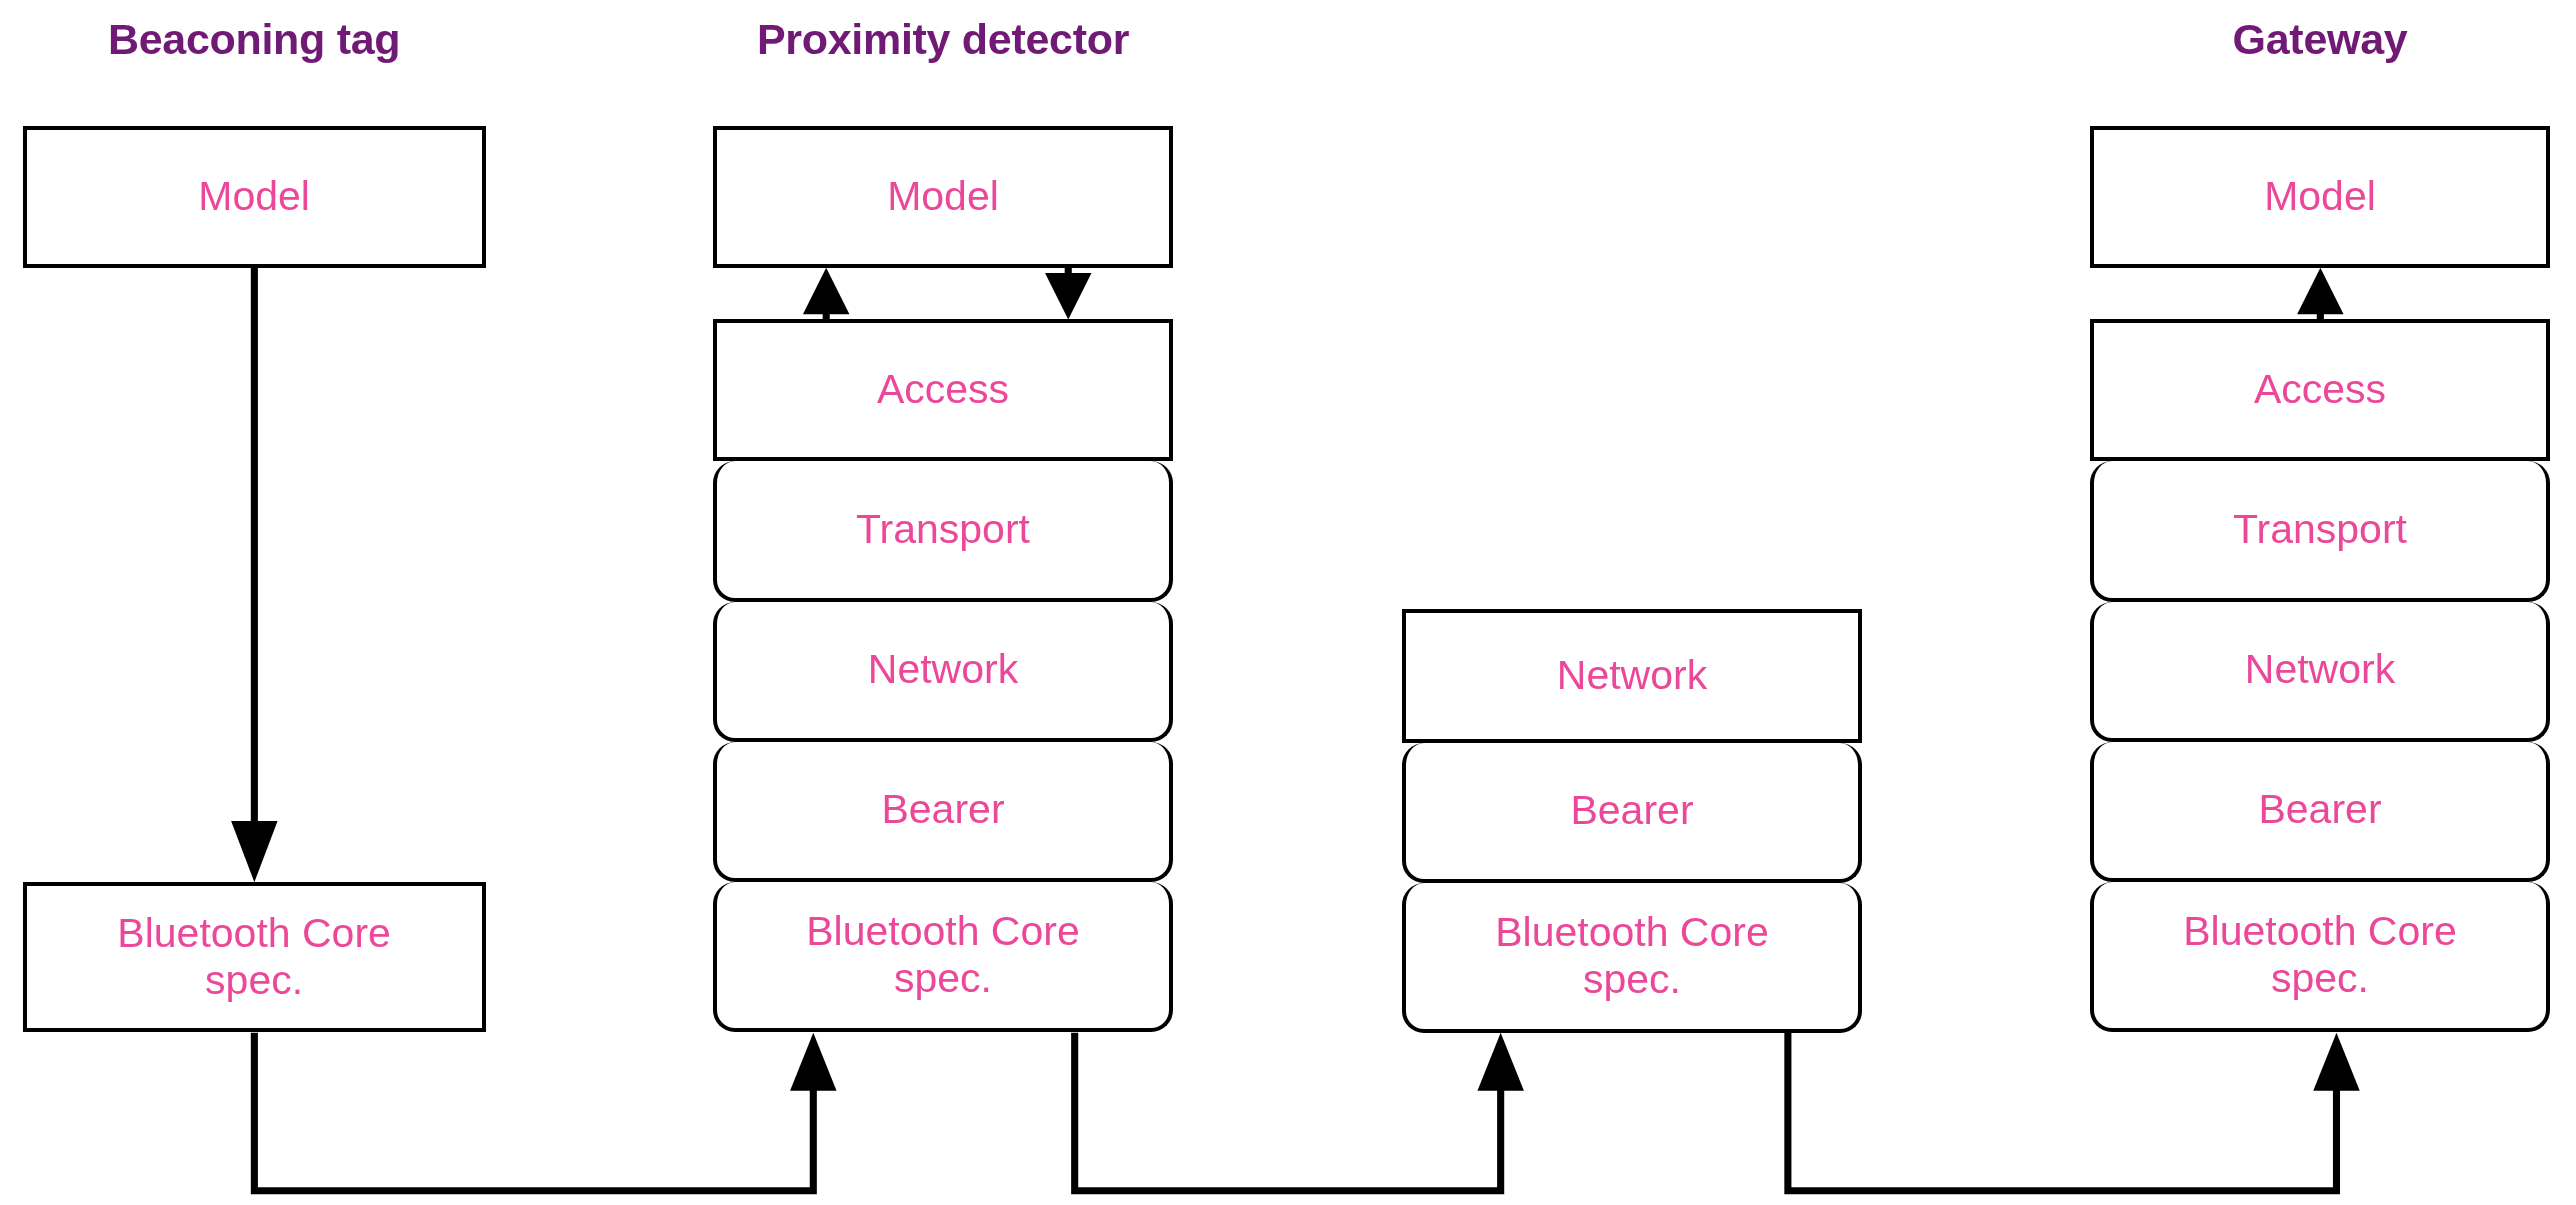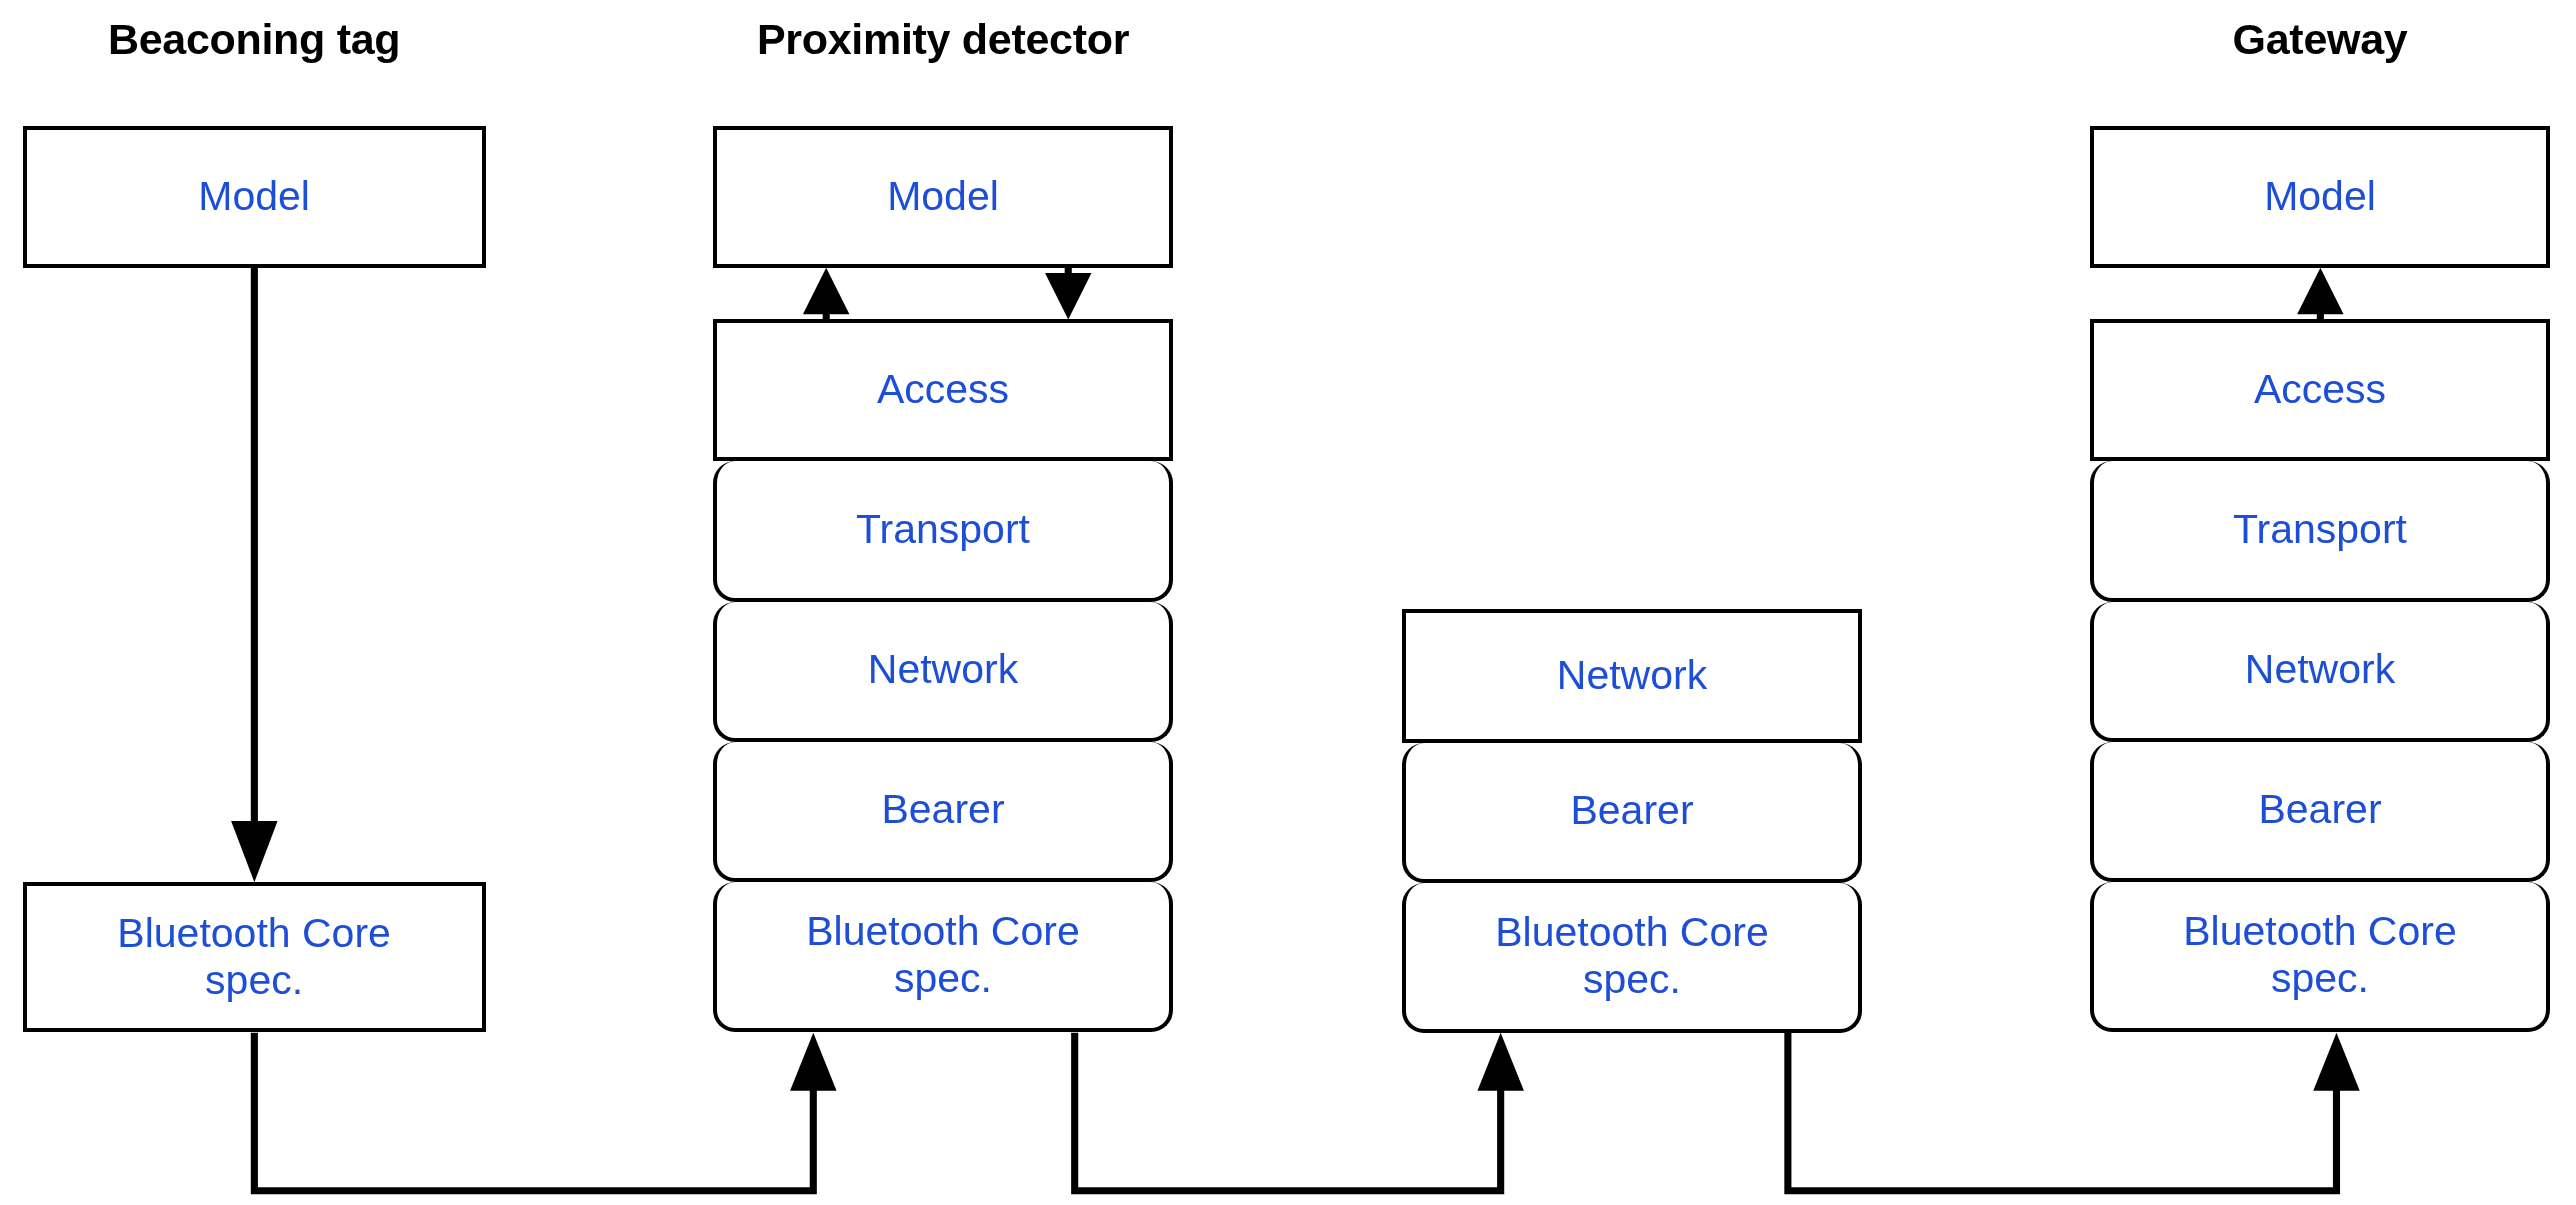--- a/index.html
+++ b/index.html
@@ -19,37 +19,37 @@
     overflow: hidden;
   }
   .col-title {
     position: absolute;
     text-align: center;
     font-weight: bold;
     font-size: 43px;
     line-height: 1;
     letter-spacing: -0.3px;
     white-space: nowrap;
-    color: #000000;
+    color: #701a75;
   }
   .stack {
     position: absolute;
     box-sizing: border-box;
   }
   .cell {
     box-sizing: border-box;
     border: 4.5px solid #000;
     background: #ffffff;
     display: flex;
     align-items: center;
     justify-content: center;
     text-align: center;
     font-size: 41px;
     line-height: 1.15;
-    color: #1d4ed8;
+    color: #ec4899;
   }
   .cell.joined { border-top-width: 0; border-radius: 22px; }
   .cell .celltext { display: block; padding: 0 6.5px; }
   svg.overlay {
     position: absolute;
     left: 0;
     top: 0;
     width: 2576px;
     height: 1205px;
     pointer-events: none;

